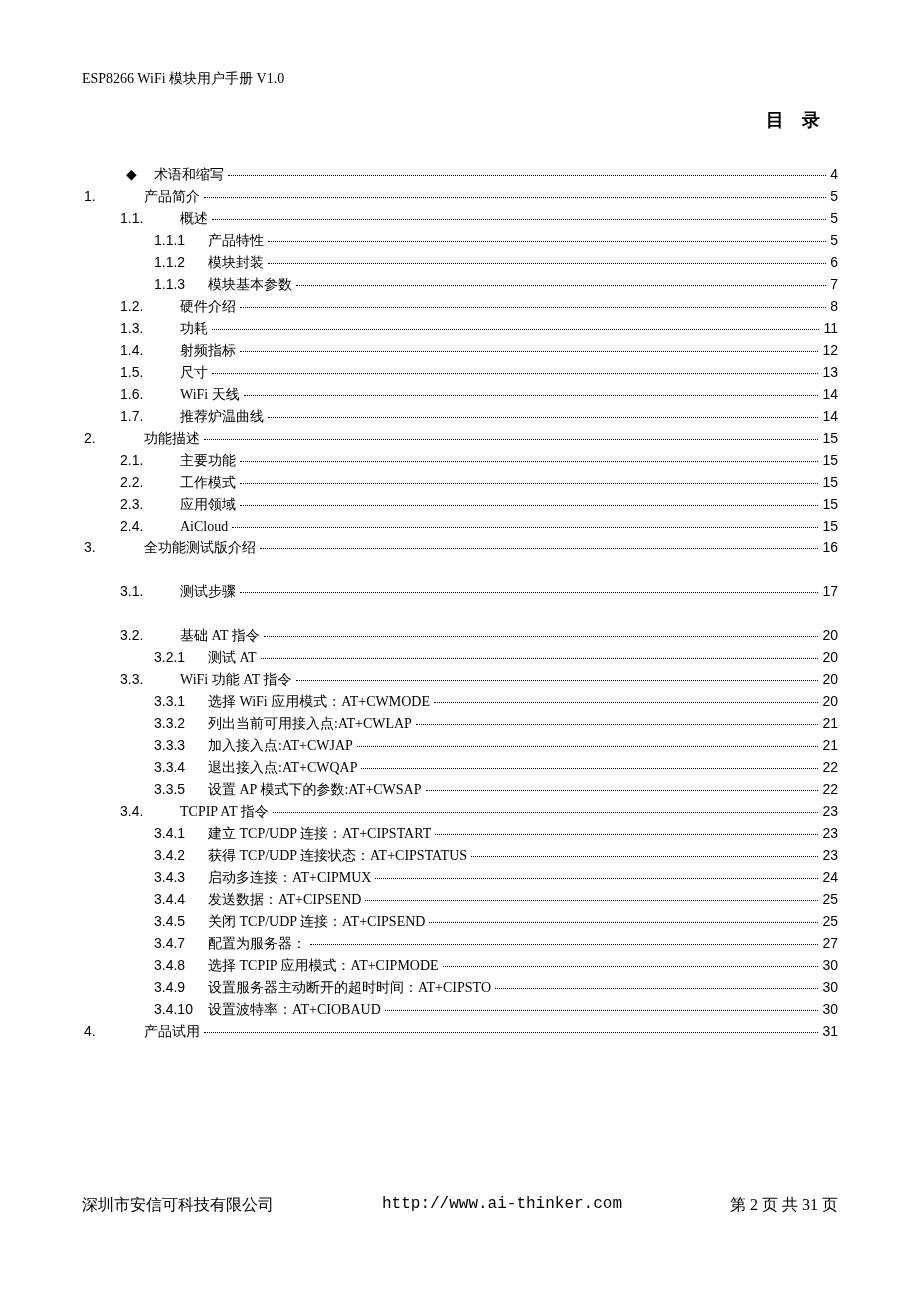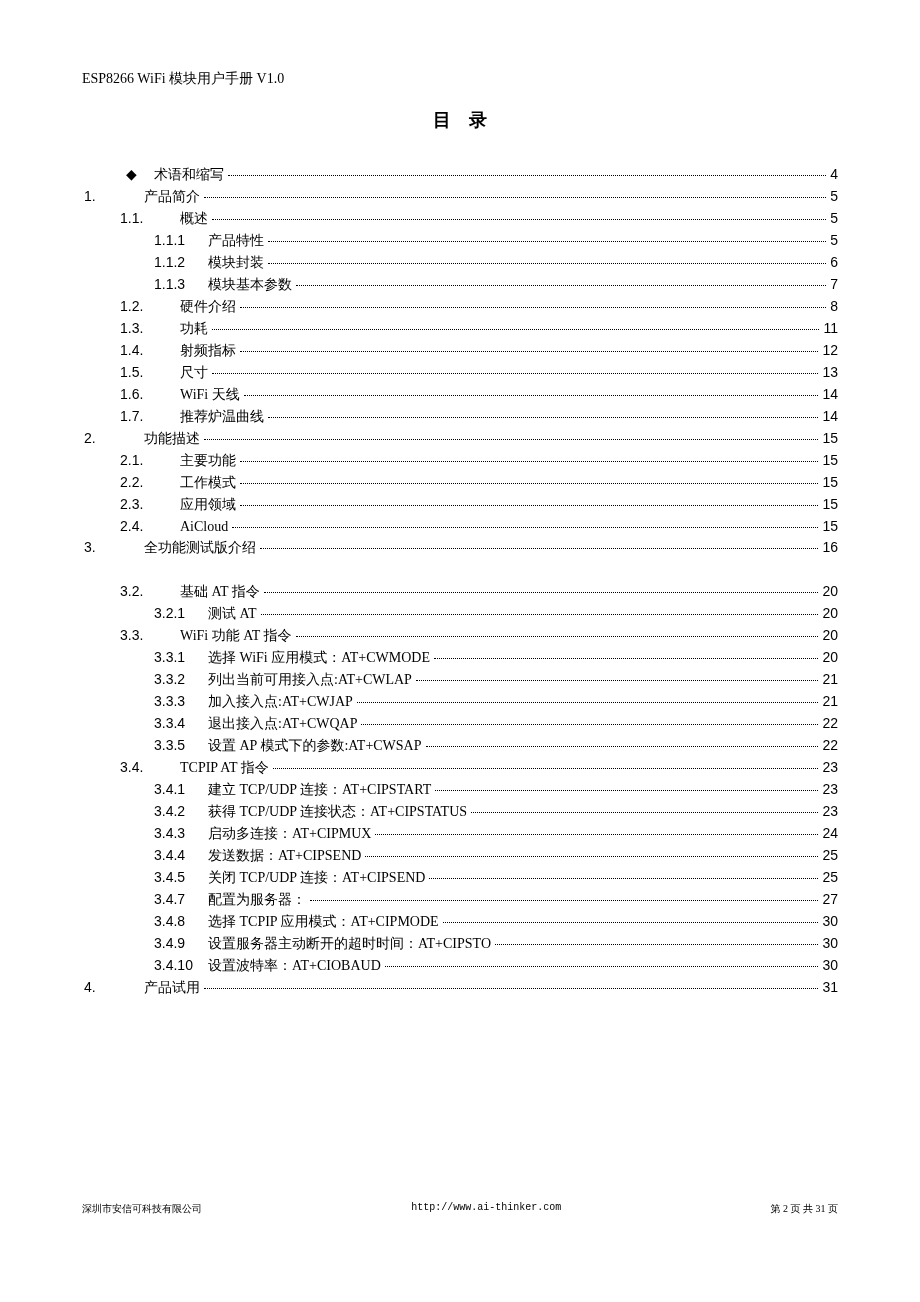--- a/index.html
+++ b/index.html
@@ -11,21 +11,21 @@
     width: 920px;
     height: 1302px;
     position: relative;
     padding: 70px 82px 60px 82px;
   }
   .header-title {
     font-size: 14px;
     margin-bottom: 20px;
   }
   .doc-title {
-    text-align: center;
+    text-align: right;
     font-size: 18px;
     font-weight: bold;
     letter-spacing: 18px;
     margin-bottom: 34px;
     padding-left: 18px;
   }
   .toc {
     padding-left: 2px;
   }
   .toc-row {
@@ -70,21 +70,21 @@
     display: inline-block;
   }
   .gap-after { margin-bottom: 26px; }
   .footer {
     position: absolute;
     bottom: 86px;
     left: 82px;
     right: 82px;
     display: flex;
     justify-content: space-between;
-    font-size: 10px;
+    font-size: 16px;
   }
   .footer .url { font-family: Liberation Mono, monospace; }
 </style>
 </head>
 <body>
 
 <div class="header-title">ESP8266 WiFi 模块用户手册 V1.0</div>
 
 <div class="doc-title">目录</div>
 
@@ -193,20 +193,26 @@
         <span class="toc-label">AiCloud</span>
         <span class="toc-leader"></span>
         <span class="toc-page">15</span>
       </div>
       <div class="toc-row indent-0 gap-after">
         <span class="toc-marker">3.</span>
         <span class="toc-label">全功能测试版介绍</span>
         <span class="toc-leader"></span>
         <span class="toc-page">16</span>
       </div>
+      <div class="toc-row indent-1 gap-after">
+        <span class="toc-marker">3.1.</span>
+        <span class="toc-label">测试步骤</span>
+        <span class="toc-leader"></span>
+        <span class="toc-page">17</span>
+      </div>
       <div class="toc-row indent-1">
         <span class="toc-marker">3.2.</span>
         <span class="toc-label">基础 AT 指令</span>
         <span class="toc-leader"></span>
         <span class="toc-page">20</span>
       </div>
       <div class="toc-row indent-2">
         <span class="toc-marker">3.2.1</span>
         <span class="toc-label">测试 AT</span>
         <span class="toc-leader"></span>

